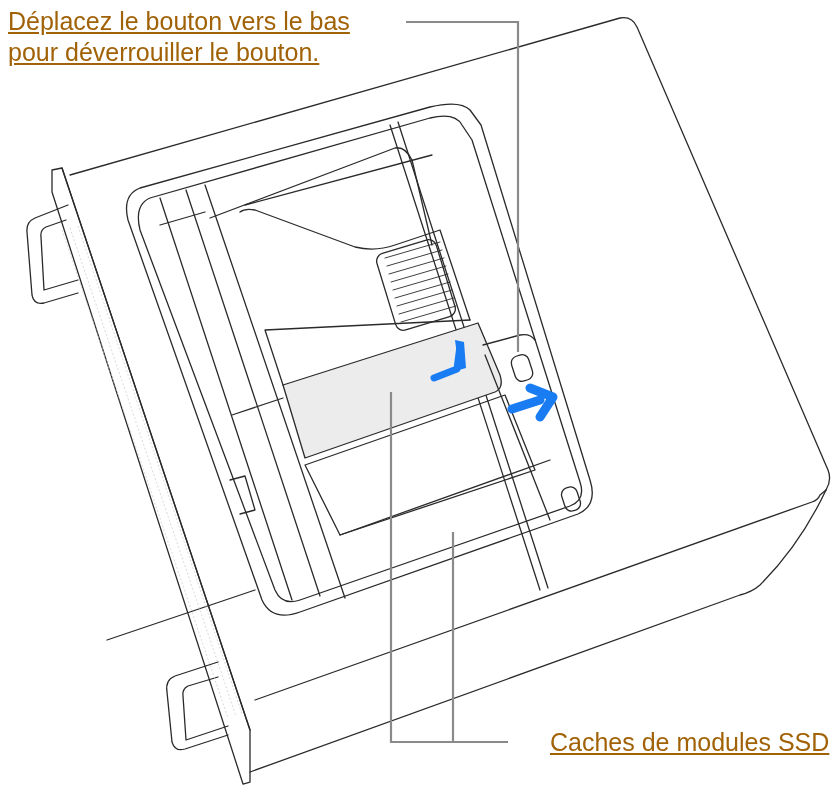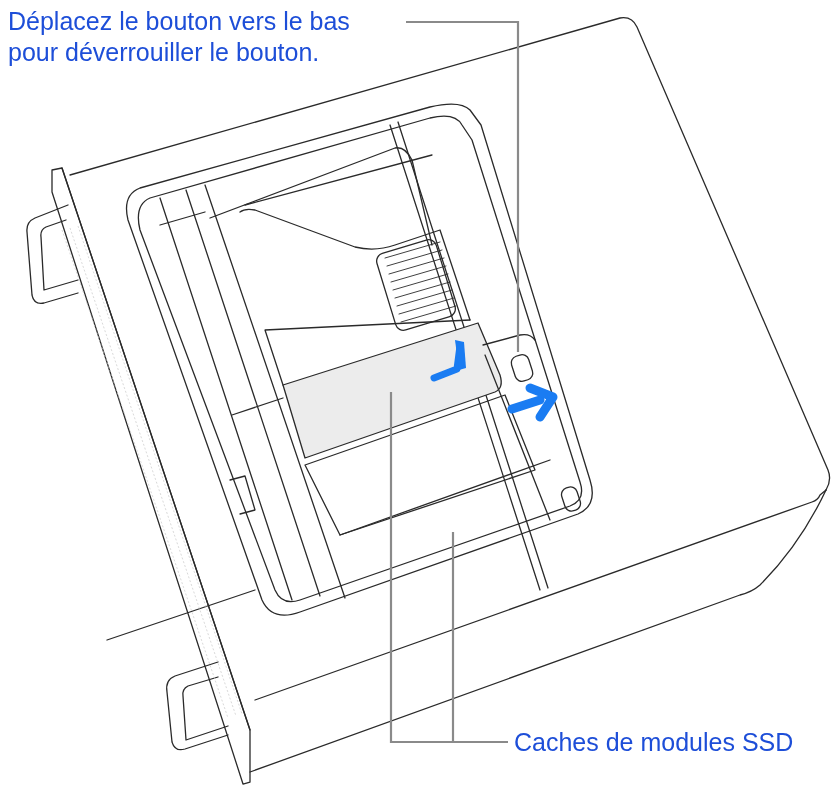--- a/index.html
+++ b/index.html
@@ -1,18 +1,18 @@
 <!DOCTYPE html>
 <html><head>
   <meta charset="utf-8">
   <style>
     html, body { margin: 0; padding: 0; background: #ffffff; }
     body { width: 833px; height: 793px; position: relative; overflow: hidden;
            font-family: "Liberation Sans", "DejaVu Sans", sans-serif; }
-    .callout-text { position: absolute; color: #1d4ed8; font-size: 25px; line-height: 31px; white-space: nowrap; }
+    .callout-text { position: absolute; color: #a16207; font-size: 25px; line-height: 31px; white-space: nowrap; text-decoration: underline; }
     #callout-top { left: 8px; top: 6px; }
     #callout-bottom { left: 514px; top: 783px; transform: translateY(-100%); top: 786px; }
     svg.art { position: absolute; left: 0; top: 0; }
   </style>
 </head>
 <body>
 
 <svg class="art" width="833" height="793" viewBox="0 0 833 793">
   <g fill="none" stroke="#2a2a2a" stroke-width="1.3" stroke-linejoin="round" stroke-linecap="round">
 
@@ -95,13 +95,13 @@
     <path d="M391,392 L391,742 L508,742"></path>
     <path d="M453,532 L453,742"></path>
   </g>
 </svg>
 
 <div id="callout-top" class="callout-text">
   <div>Déplacez le bouton vers le bas</div>
   <div>pour déverrouiller le bouton.</div>
 </div>
 
-<div id="callout-bottom" class="callout-text" style="top:727px; transform:none;">Caches de modules SSD</div>
+<div id="callout-bottom" class="callout-text" style="top:727px; transform:none;margin-left:36px;">Caches de modules SSD</div>
 
 </body></html>

